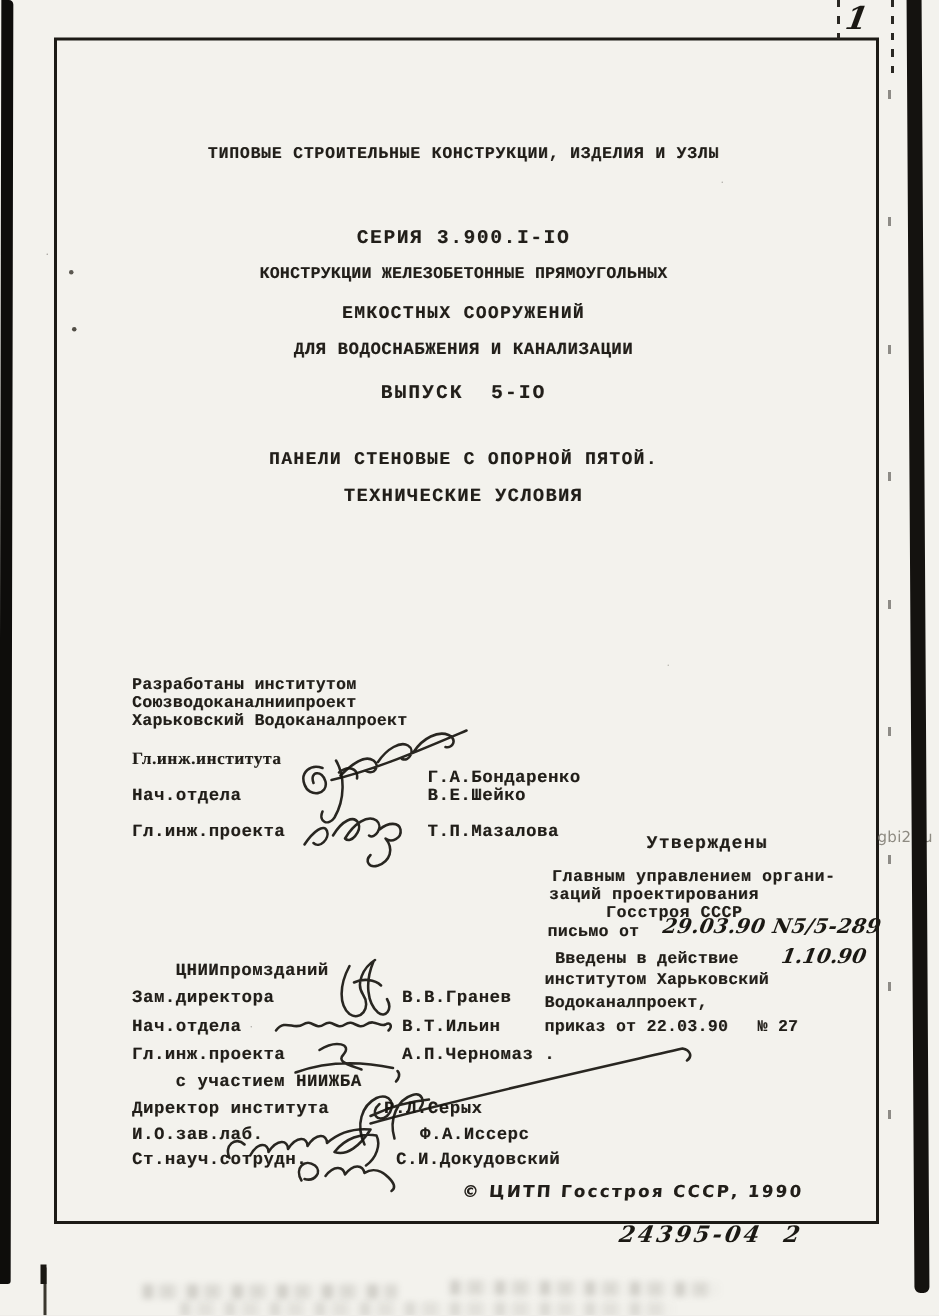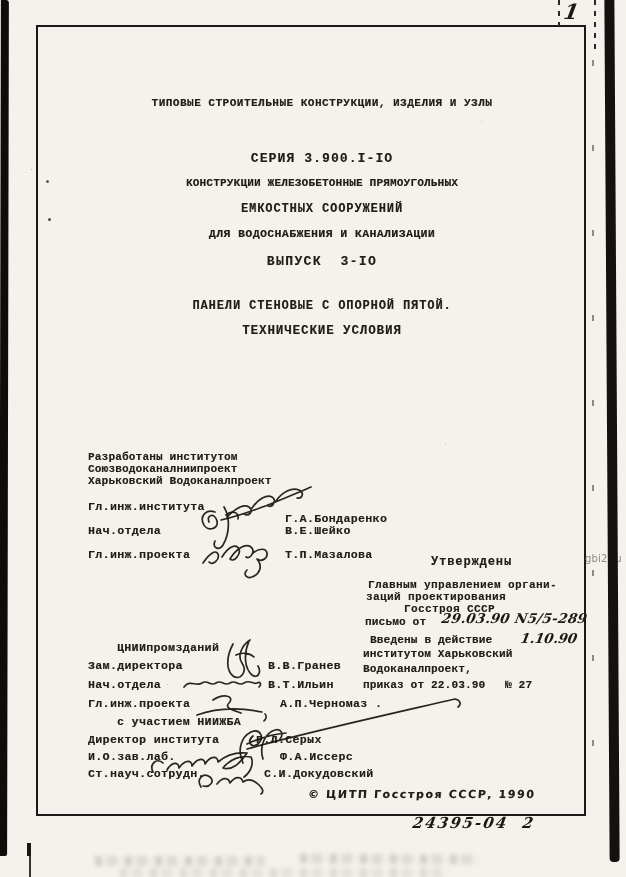--- a/index.html
+++ b/index.html
@@ -15,21 +15,21 @@
   .doc-border { position:absolute; left:36px; top:25px; width:546px; height:787px; border:2px solid #1c1a16; }
   .dash-col   { position:absolute; width:2px; background:repeating-linear-gradient(180deg,#2a2823 0 5px,transparent 5px 11px); }
   .dash-a { left:558px; top:0; height:26px; }
   .dash-b { left:594px; top:0; height:52px; }
   .dash-c { left:592px; top:60px; height:740px; background:repeating-linear-gradient(180deg,rgba(40,37,32,.5) 0 6px,transparent 6px 85px); }
   .bl-line  { position:absolute; left:29px; top:845px; width:2px; height:32px; background:#3a372f; }
   .bl-tick  { position:absolute; left:27px; top:843px; width:4px; height:13px; background:#191712; }
 
   
   .t { position:absolute; font-weight:700; white-space:pre; text-shadow:.3px .3px 0 rgba(33,30,25,.45); }
-  .center { left:36px; width:546px; text-align:center;padding-left:13px; }
+  .center { left:36px; width:546px; text-align:center; }
   .fs11  { font-size:11px;   letter-spacing:.2px; }
   .fs115 { font-size:11.5px; letter-spacing:.4px; }
   .fs12  { font-size:12px;   letter-spacing:.9px; }
   .fs125 { font-size:12.5px; letter-spacing:.9px; }
   .fs13  { font-size:13px;   letter-spacing:1.1px; }
 
   
   .hand { position:absolute; font-family:"DejaVu Serif", serif; font-style:italic; font-weight:600;
           color:#1b1914; transform:skewX(-10deg); white-space:pre; }
   .sig-layer { position:absolute; left:0; top:0; z-index:2; pointer-events:none; }
@@ -73,29 +73,29 @@
 
   <div class="hand" style="left:564px; top:-1px; font-size:21px;">1</div>
 
   <div class="watermark">gbi2.ru</div>
 
   <div class="t center fs11" style="top:97px;  letter-spacing:.5px;">ТИПОВЫЕ СТРОИТЕЛЬНЫЕ КОНСТРУКЦИИ, ИЗДЕЛИЯ И УЗЛЫ</div>
   <div class="t center fs13" style="top:151px;">СЕРИЯ 3.900.I-IO</div>
   <div class="t center fs12" style="top:202px;">ЕМКОСТНЫХ СООРУЖЕНИЙ</div>
   <div class="t center fs11" style="top:177px;">КОНСТРУКЦИИ ЖЕЛЕЗОБЕТОННЫЕ ПРЯМОУГОЛЬНЫХ</div>
   <div class="t center fs115" style="top:227px;">ДЛЯ ВОДОСНАБЖЕНИЯ И КАНАЛИЗАЦИИ</div>
-  <div class="t center fs13" style="top:254px; letter-spacing:1.4px;">ВЫПУСК  3-IO</div>
+  <div class="t center fs13" style="top:254px; letter-spacing:1.4px;">ВЫПУСК  5-IO</div>
   <div class="t center fs12" style="top:299px;">ПАНЕЛИ СТЕНОВЫЕ С ОПОРНОЙ ПЯТОЙ.</div>
   <div class="t center fs125" style="top:324px;">ТЕХНИЧЕСКИЕ УСЛОВИЯ</div>
 
   <div class="t fs11" style="left:88px; top:451px;">Разработаны институтом</div>
   <div class="t fs11" style="left:88px; top:463px;">Союзводоканалниипроект</div>
   <div class="t fs11" style="left:88px; top:475px;">Харьковский Водоканалпроект</div>
 
-  <div class="t fs115" style="left:88px;  top:500px;">Гл.инж.института</div>
+  <div class="t fs115" style="left:88px;  top:500px;font-family:Liberation Serif, serif;">Гл.инж.института</div>
   <div class="t fs115" style="left:285px; top:500px;margin-top:12px;">Г.А.Бондаренко</div>
   <div class="t fs115" style="left:88px;  top:524px;">Нач.отдела</div>
   <div class="t fs115" style="left:285px; top:524px;">В.Е.Шейко</div>
   <div class="t fs115" style="left:88px;  top:548px;">Гл.инж.проекта</div>
   <div class="t fs115" style="left:285px; top:548px;">Т.П.Мазалова</div>
 
   <div class="t fs12" style="left:431px; top:555px;">Утверждены</div>
   <div class="t fs11" style="left:368px; top:579px; letter-spacing:.4px;">Главным управлением органи-</div>
   <div class="t fs11" style="left:366px; top:591px; letter-spacing:.4px;">заций проектирования</div>
   <div class="t fs11" style="left:404px; top:603px; letter-spacing:.4px;">Госстроя СССР</div>
@@ -107,21 +107,21 @@
   <div class="t fs11" style="left:363px; top:663px;">Водоканалпроект,</div>
   <div class="t fs11" style="left:363px; top:679px;">приказ от 22.03.90</div>
   <div class="t fs11" style="left:505px; top:679px;">№ 27</div>
 
   <div class="t fs115" style="left:117px; top:641px;">ЦНИИпромзданий</div>
   <div class="t fs115" style="left:88px;  top:659px;">Зам.директора</div>
   <div class="t fs115" style="left:268px; top:659px;">В.В.Гранев</div>
   <div class="t fs115" style="left:88px;  top:678px;">Нач.отдела</div>
   <div class="t fs115" style="left:268px; top:678px;">В.Т.Ильин</div>
   <div class="t fs115" style="left:88px;  top:697px;">Гл.инж.проекта</div>
-  <div class="t fs115" style="left:268px; top:697px;margin-left:12px;">А.П.Черномаз .</div>
+  <div class="t fs115" style="left:268px; top:697px;">А.П.Черномаз .</div>
 
   <div class="t fs115" style="left:117px; top:715px;">с участием НИИЖБА</div>
   <div class="t fs115" style="left:88px;  top:733px;">Директор института</div>
   <div class="t fs115" style="left:256px; top:733px;">Р.Л.Серых</div>
   <div class="t fs115" style="left:88px;  top:750px;">И.О.зав.лаб.</div>
   <div class="t fs115" style="left:264px; top:750px;margin-left:16px;">Ф.А.Иссерс</div>
   <div class="t fs115" style="left:88px;  top:767px;">Ст.науч.сотрудн.</div>
   <div class="t fs115" style="left:264px; top:767px;">С.И.Докудовский</div>
 
   <div class="t copyright" style="left:308px; top:788px;">© ЦИТП Госстроя СССР, 1990</div>

